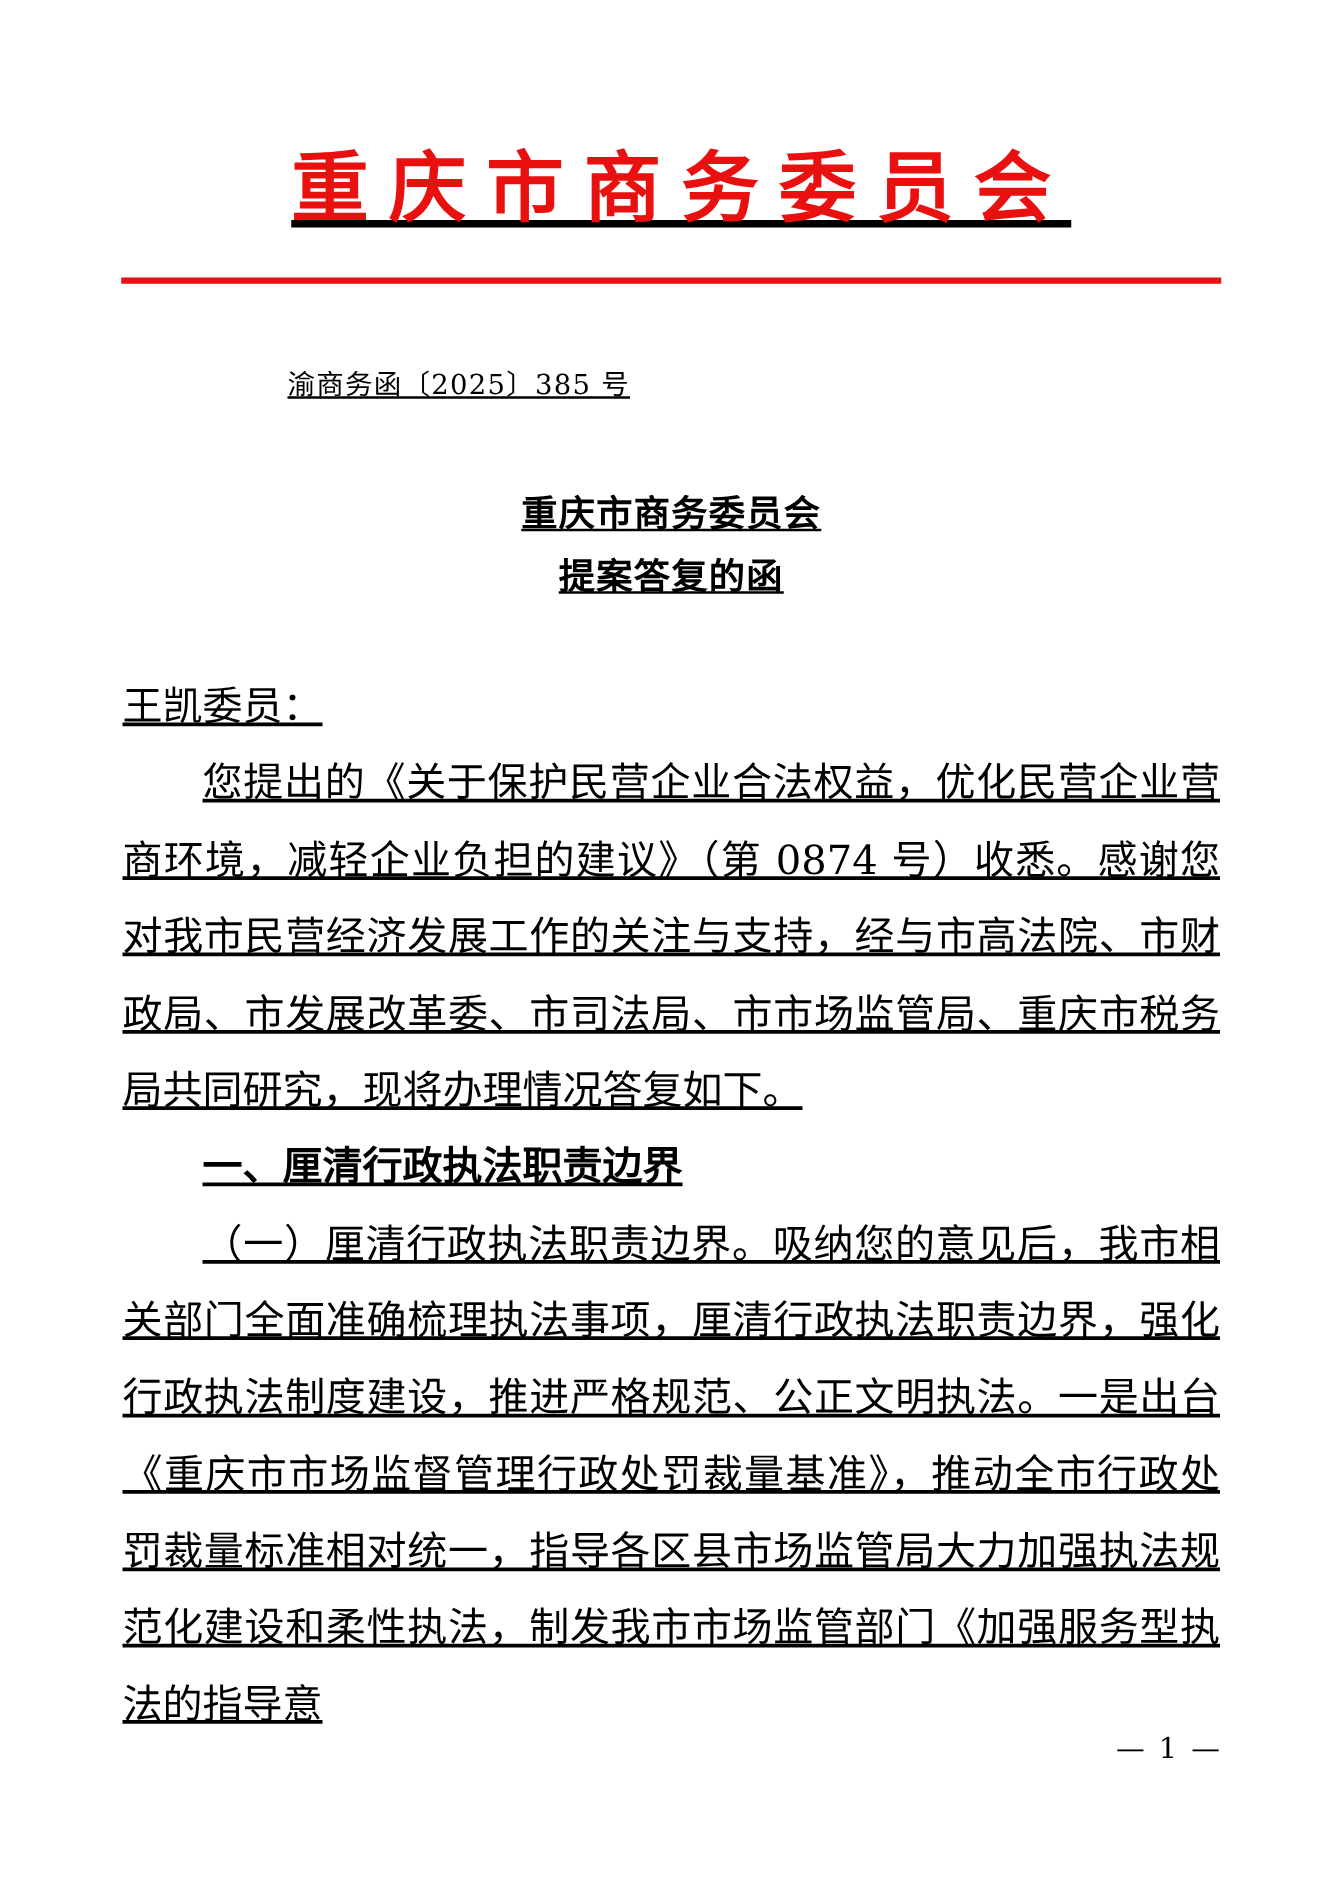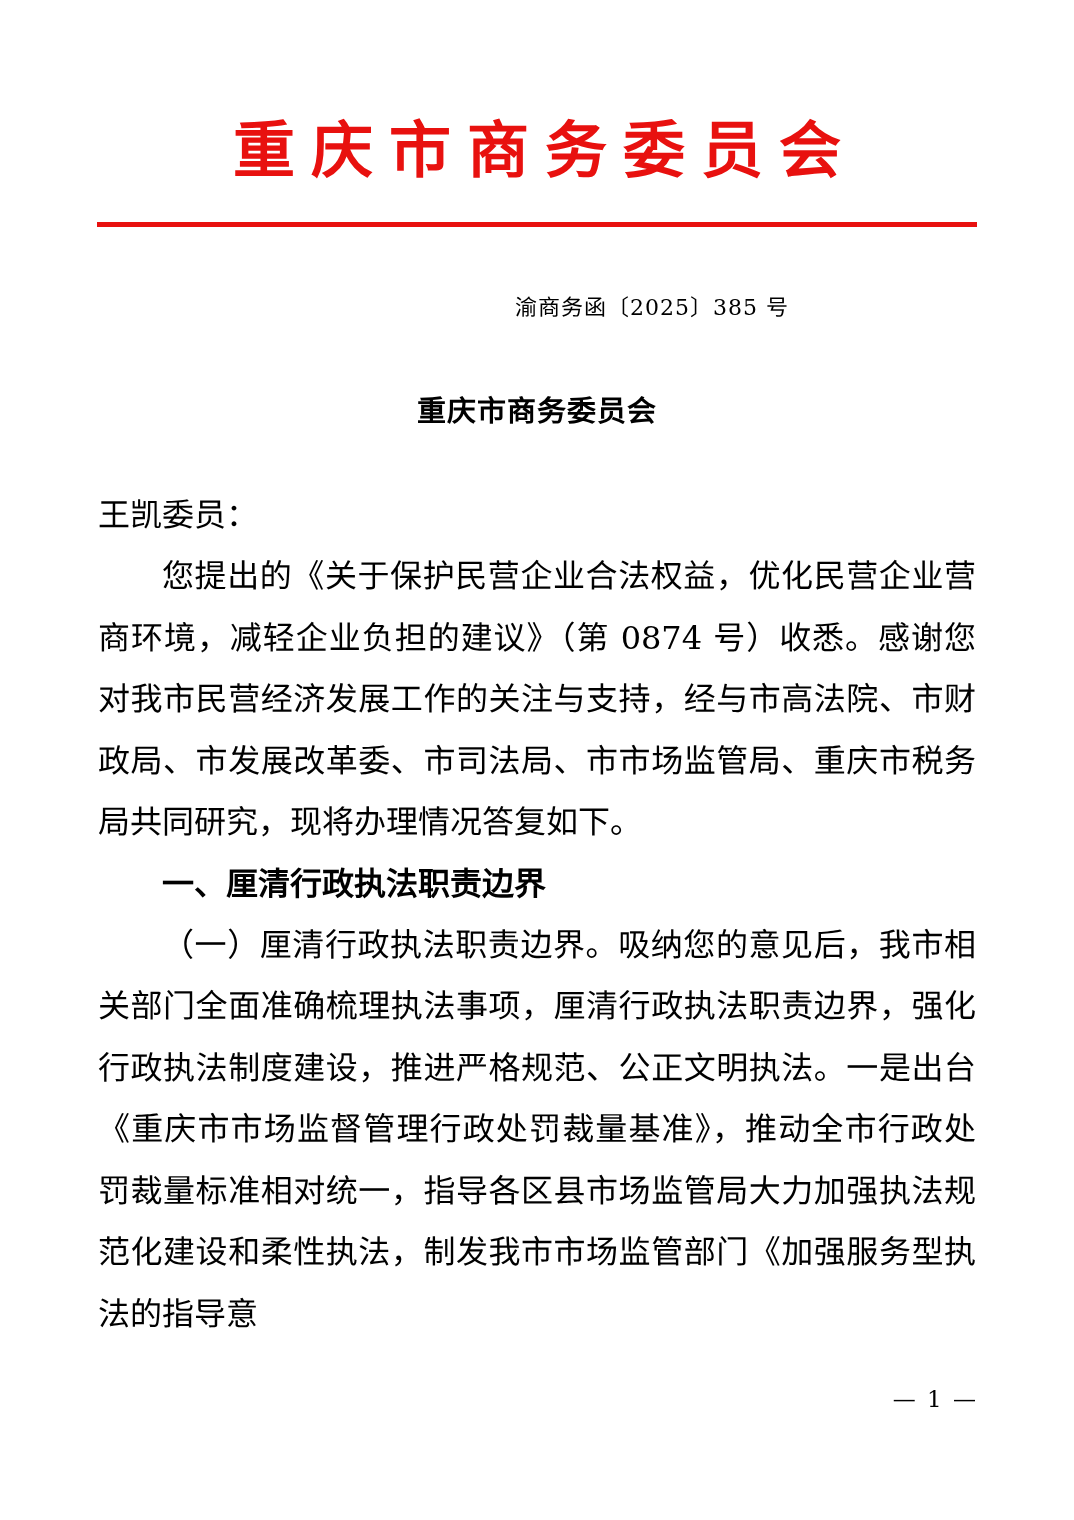--- a/index.html
+++ b/index.html
@@ -13,20 +13,21 @@
     font-family: "DejaVu Serif", "Liberation Serif", serif;
     color: #000000;
     position: relative;
     overflow: hidden;
   }
 
   .page {
     position: absolute;
     inset: 0;
     padding: 0;
+    text-decoration: underline;
   }
 
   
   .letterhead {
     margin-top: 120px;
     text-align: center;
   }
   .letterhead-title {
     color: #e8110f;
     font-family: "DejaVu Serif", "Liberation Serif", serif;
@@ -40,21 +41,20 @@
   .letterhead-rule {
     width: 880px;
     height: 5px;
     background: #e8110f;
     margin: 40px auto 0 auto;
   }
 
   
   .doc-number {
     margin-top: 62px;
-    text-align: center;
     font-size: 22px;
     letter-spacing: 1px;
     padding-left: 230px;
   }
 
   
   .doc-title {
     margin-top: 66px;
     text-align: center;
     font-weight: 700;
@@ -103,20 +103,21 @@
 
   <div class="letterhead">
     <div class="letterhead-title">重庆市商务委员会</div>
     <div class="letterhead-rule"></div>
   </div>
 
   <div class="doc-number">渝商务函〔2025〕385 号</div>
 
   <div class="doc-title">
     <div>重庆市商务委员会</div>
+    <div>提案答复的函</div>
   </div>
 
   <div class="body-block">
     <p class="para salutation" style="text-indent:0;">王凯委员：</p>
     <p class="para">您提出的《关于保护民营企业合法权益，优化民营企业营商环境，减轻企业负担的建议》（第 0874 号）收悉。感谢您对我市民营经济发展工作的关注与支持，经与市高法院、市财政局、市发展改革委、市司法局、市市场监管局、重庆市税务局共同研究，现将办理情况答复如下。</p>
     <p class="section-heading">一、厘清行政执法职责边界</p>
     <p class="para">（一）厘清行政执法职责边界。吸纳您的意见后，我市相关部门全面准确梳理执法事项，厘清行政执法职责边界，强化行政执法制度建设，推进严格规范、公正文明执法。一是出台《重庆市市场监督管理行政处罚裁量基准》，推动全市行政处罚裁量标准相对统一，指导各区县市场监管局大力加强执法规范化建设和柔性执法，制发我市市场监管部门《加强服务型执法的指导意</p>
   </div>
 
   <div class="page-number">— 1 —</div>

